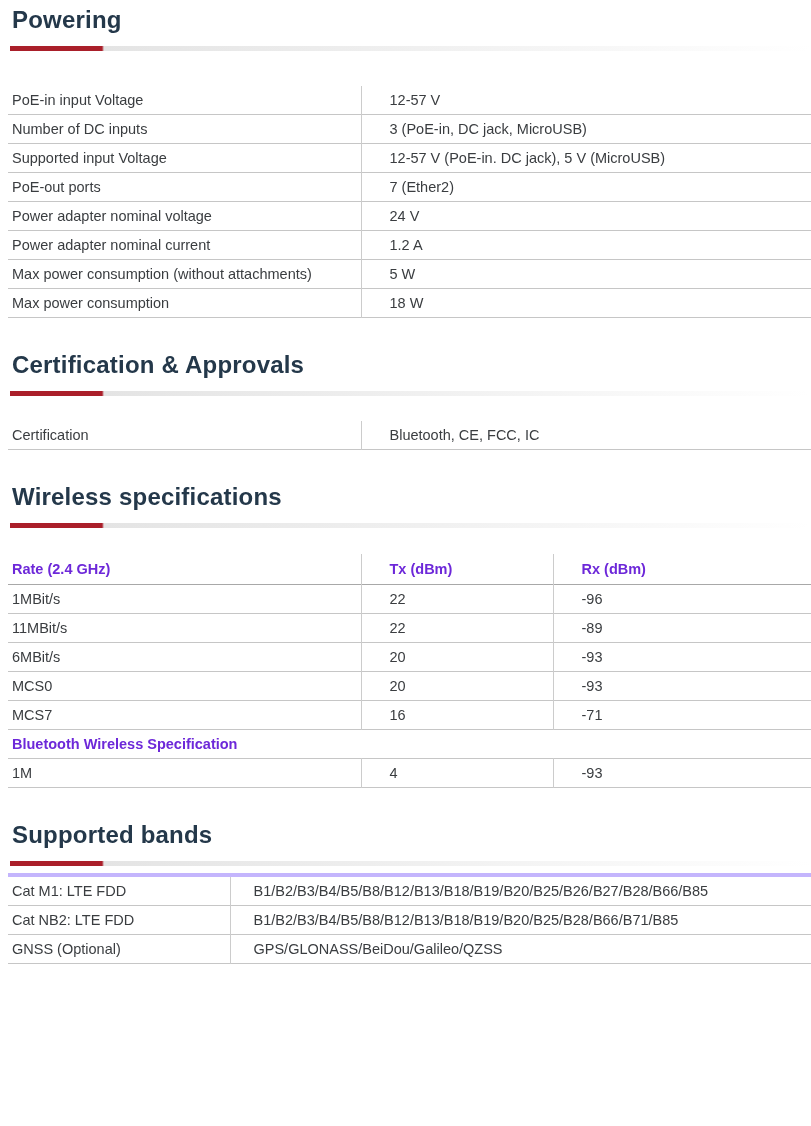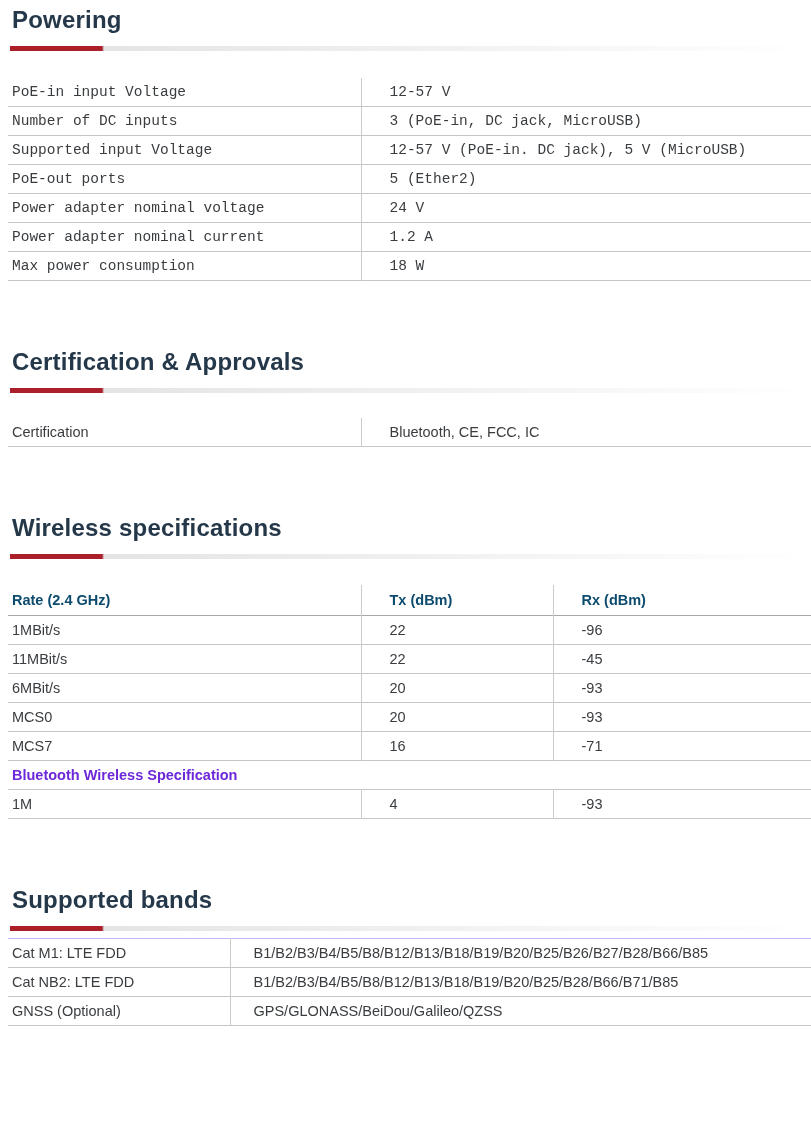--- a/index.html
+++ b/index.html
@@ -16,38 +16,38 @@
     font-size:24px; line-height:29px; font-weight:700;
     color:#24384a; letter-spacing:0.2px;
   }
   .accent-bar {
     height:5px; margin:12px 0 0 2px;
     background:linear-gradient(to right,
       #aa1f2a 0px, #aa1f2a 92px,
       #e4e4e4 94px, rgba(255,255,255,0) 100%);
   }
 
-  .gap-top { margin-top:66px; }
+  .gap-top { margin-top:32px; }
 
   table { border-collapse:collapse; width:100%; table-layout:fixed; }
-  .spec-table { margin-top:27px;font-family:Liberation Mono, monospace; }
+  .spec-table { margin-top:35px; }
   .cert-table { margin-top:25px; }
   .wireless-table { margin-top:26px; }
-  .bands-table { margin-top:7px; border-top:1px solid #c4b5fd; }
+  .bands-table { margin-top:7px; border-top:4px solid #c4b5fd; }
 
   tr { border-bottom:1px solid #c6c6c6; }
   td, th {
     height:28px; font-size:14.5px; font-weight:400;
     text-align:left; vertical-align:middle;
     padding:0; color:#3a3d40; overflow:hidden; white-space:nowrap;
   }
   td.label-cell { padding-left:4px; }
   td.value-cell, th.value-col { border-left:1px solid #cccccc; padding-left:28px; }
 
-  .wireless-table th { font-weight:700; color:#0c4a6e; }
+  .wireless-table th { font-weight:700; color:#6d28d9; }
   .wireless-table th.label-col { padding-left:4px; }
   .wireless-table tr.header-row { border-bottom:1px solid #a8a8a8; height:30px; }
   .col-rate { width:353px; }
   .col-tx { width:192px; }
   .col-label { width:353px; }
   .col-band-label { width:222px; }
   .bands-table td.value-cell { padding-left:23px; }
 
   tr.subheader-row td {
     font-weight:700; color:#6d28d9; border-left:none; padding-left:4px;
@@ -80,29 +80,33 @@
         <tr>
           <td class="label-cell">Number of DC inputs</td>
           <td class="value-cell">3 (PoE-in, DC jack, MicroUSB)</td>
         </tr>
         <tr>
           <td class="label-cell">Supported input Voltage</td>
           <td class="value-cell">12-57 V (PoE-in. DC jack), 5 V (MicroUSB)</td>
         </tr>
         <tr>
           <td class="label-cell">PoE-out ports</td>
-          <td class="value-cell">5 (Ether2)</td>
+          <td class="value-cell">7 (Ether2)</td>
         </tr>
         <tr>
           <td class="label-cell">Power adapter nominal voltage</td>
           <td class="value-cell">24 V</td>
         </tr>
         <tr>
           <td class="label-cell">Power adapter nominal current</td>
           <td class="value-cell">1.2 A</td>
+        </tr>
+        <tr>
+          <td class="label-cell">Max power consumption (without attachments)</td>
+          <td class="value-cell">5 W</td>
         </tr>
         <tr>
           <td class="label-cell">Max power consumption</td>
           <td class="value-cell">18 W</td>
         </tr>
       </tbody>
     </table>
   </div>
 
   <div class="section gap-top">
@@ -140,21 +144,21 @@
           <th class="value-col">Rx (dBm)</th>
         </tr>
         <tr>
           <td class="label-cell">1MBit/s</td>
           <td class="value-cell">22</td>
           <td class="value-cell">-96</td>
         </tr>
         <tr>
           <td class="label-cell">11MBit/s</td>
           <td class="value-cell">22</td>
-          <td class="value-cell">-45</td>
+          <td class="value-cell">-89</td>
         </tr>
         <tr>
           <td class="label-cell">6MBit/s</td>
           <td class="value-cell">20</td>
           <td class="value-cell">-93</td>
         </tr>
         <tr>
           <td class="label-cell">MCS0</td>
           <td class="value-cell">20</td>
           <td class="value-cell">-93</td>

